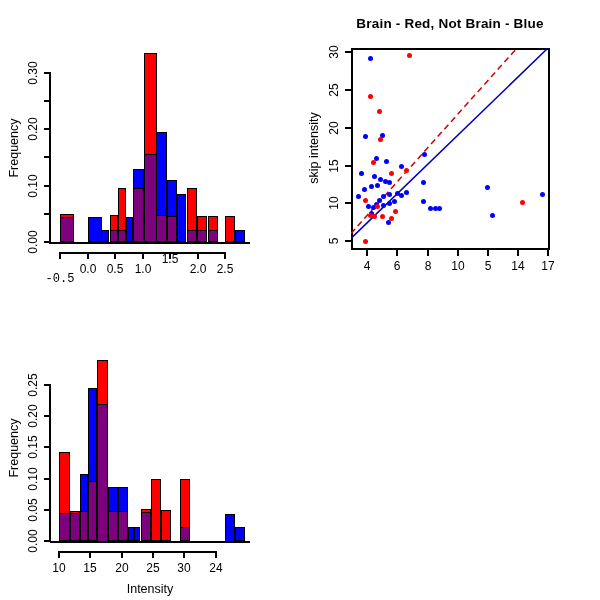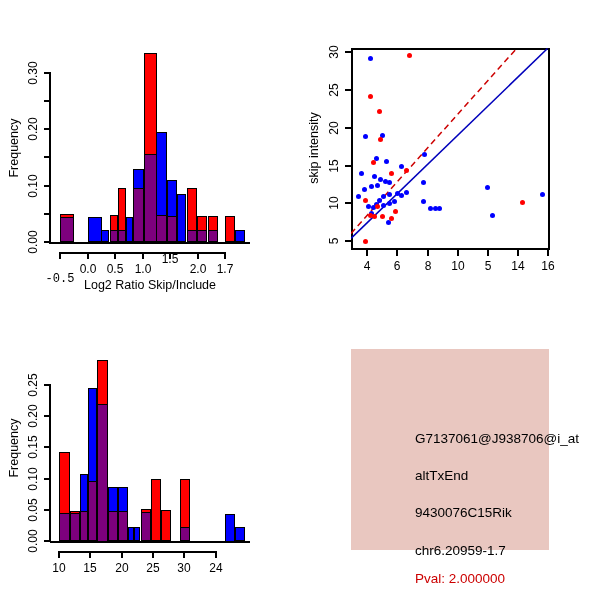--- a/index.html
+++ b/index.html
@@ -51,21 +51,21 @@
         <div class="tick-label" style="left: 63px; top: 262px;">0.0</div>
         <div class="axis-piece" style="left: 114px; top: 252px; width: 2px; height: 7px;"></div>
         <div class="tick-label" style="left: 90px; top: 262px;">0.5</div>
         <div class="axis-piece" style="left: 142px; top: 252px; width: 2px; height: 7px;"></div>
         <div class="tick-label" style="left: 118px; top: 262px;">1.0</div>
         <div class="axis-piece" style="left: 169px; top: 252px; width: 2px; height: 7px;"></div>
         <div class="tick-label" style="left: 145px; top: 252px;">1.5</div>
         <div class="axis-piece" style="left: 197px; top: 252px; width: 2px; height: 7px;"></div>
         <div class="tick-label" style="left: 173px; top: 262px;">2.0</div>
         <div class="axis-piece" style="left: 224px; top: 252px; width: 2px; height: 7px;"></div>
-        <div class="tick-label" style="left: 200px; top: 262px;">1.7</div>
+        <div class="tick-label" style="left: 200px; top: 262px;">2.5</div>
         <div class="hbar" style="left: 60px; top: 214px; width: 14px; height: 28px; background: rgb(255, 0, 0);"></div>
         <div class="hbar" style="left: 60px; top: 217px; width: 14px; height: 25px; background: rgb(125, 0, 125);"></div>
         <div class="hbar" style="left: 88px; top: 217px; width: 14px; height: 25px; background: rgb(0, 0, 255);"></div>
         <div class="hbar" style="left: 101px; top: 230px; width: 8px; height: 12px; background: rgb(0, 0, 255);"></div>
         <div class="hbar" style="left: 110px; top: 215px; width: 8px; height: 27px; background: rgb(255, 0, 0);"></div>
         <div class="hbar" style="left: 110px; top: 230px; width: 8px; height: 12px; background: rgb(125, 0, 125);"></div>
         <div class="hbar" style="left: 118px; top: 188px; width: 8px; height: 54px; background: rgb(255, 0, 0);"></div>
         <div class="hbar" style="left: 118px; top: 230px; width: 8px; height: 12px; background: rgb(125, 0, 125);"></div>
         <div class="hbar" style="left: 126px; top: 217px; width: 7px; height: 25px; background: rgb(0, 0, 255);"></div>
         <div class="hbar" style="left: 133px; top: 169px; width: 11px; height: 73px; background: rgb(0, 0, 255);"></div>
@@ -79,41 +79,41 @@
         <div class="hbar" style="left: 177px; top: 194px; width: 9px; height: 48px; background: rgb(0, 0, 255);"></div>
         <div class="hbar" style="left: 187px; top: 188px; width: 10px; height: 54px; background: rgb(255, 0, 0);"></div>
         <div class="hbar" style="left: 187px; top: 230px; width: 10px; height: 12px; background: rgb(125, 0, 125);"></div>
         <div class="hbar" style="left: 197px; top: 216px; width: 10px; height: 26px; background: rgb(255, 0, 0);"></div>
         <div class="hbar" style="left: 197px; top: 230px; width: 10px; height: 12px; background: rgb(125, 0, 125);"></div>
         <div class="hbar" style="left: 208px; top: 216px; width: 10px; height: 26px; background: rgb(255, 0, 0);"></div>
         <div class="hbar" style="left: 208px; top: 230px; width: 10px; height: 12px; background: rgb(125, 0, 125);"></div>
         <div class="hbar" style="left: 225px; top: 216px; width: 10px; height: 26px; background: rgb(255, 0, 0);"></div>
         <div class="hbar" style="left: 235px; top: 230px; width: 10px; height: 12px; background: rgb(0, 0, 255);"></div>
       </div>
-    <div class="x-label">Log2 Ratio Skip/Include</div>
     <div class="y-label">Frequency</div>
   </div>
 
   <div class="panel" id="p2">
+    <div class="chart-title">Brain - Red, Not Brain - Blue</div>
     <div class="plot-layer" id="plot2">
         <div class="scatter-box" style="left: 51px; top: 48px; width: 199px; height: 202px;"></div>
         <div class="axis-piece" style="left: 66px; top: 250px; width: 2px; height: 6px;"></div>
         <div class="tick-label" style="left: 42px; top: 259px;">4</div>
         <div class="axis-piece" style="left: 96px; top: 250px; width: 2px; height: 6px;"></div>
         <div class="tick-label" style="left: 72px; top: 259px;">6</div>
         <div class="axis-piece" style="left: 127px; top: 250px; width: 2px; height: 6px;"></div>
         <div class="tick-label" style="left: 103px; top: 259px;">8</div>
         <div class="axis-piece" style="left: 157px; top: 250px; width: 2px; height: 6px;"></div>
         <div class="tick-label" style="left: 133px; top: 259px;">10</div>
         <div class="axis-piece" style="left: 187px; top: 250px; width: 2px; height: 6px;"></div>
         <div class="tick-label" style="left: 163px; top: 259px;">5</div>
         <div class="axis-piece" style="left: 217px; top: 250px; width: 2px; height: 6px;"></div>
         <div class="tick-label" style="left: 193px; top: 259px;">14</div>
         <div class="axis-piece" style="left: 247px; top: 250px; width: 2px; height: 6px;"></div>
-        <div class="tick-label" style="left: 223px; top: 259px;">16</div>
+        <div class="tick-label" style="left: 223px; top: 259px;">17</div>
         <div class="axis-piece" style="left: 45px; top: 240px; width: 6px; height: 2px;"></div>
         <div class="tick-label-rot" style="left: 16px; top: 235px;">5</div>
         <div class="axis-piece" style="left: 45px; top: 202px; width: 6px; height: 2px;"></div>
         <div class="tick-label-rot" style="left: 16px; top: 197px;">10</div>
         <div class="axis-piece" style="left: 45px; top: 165px; width: 6px; height: 2px;"></div>
         <div class="tick-label-rot" style="left: 16px; top: 160px;">15</div>
         <div class="axis-piece" style="left: 45px; top: 127px; width: 6px; height: 2px;"></div>
         <div class="tick-label-rot" style="left: 16px; top: 122px;">20</div>
         <div class="axis-piece" style="left: 45px; top: 89px; width: 6px; height: 2px;"></div>
         <div class="tick-label-rot" style="left: 16px; top: 84px;">25</div>
@@ -228,26 +228,18 @@
         <div class="hbar" style="left: 134px; top: 227px; width: 6px; height: 14px; background: rgb(0, 0, 255);"></div>
         <div class="hbar" style="left: 141px; top: 209px; width: 10px; height: 33px; background: rgb(255, 0, 0);"></div>
         <div class="hbar" style="left: 141px; top: 212px; width: 10px; height: 29px; background: rgb(125, 0, 125);"></div>
         <div class="hbar" style="left: 151px; top: 179px; width: 10px; height: 62px; background: rgb(255, 0, 0);"></div>
         <div class="hbar" style="left: 161px; top: 210px; width: 10px; height: 31px; background: rgb(255, 0, 0);"></div>
         <div class="hbar" style="left: 180px; top: 179px; width: 10px; height: 62px; background: rgb(255, 0, 0);"></div>
         <div class="hbar" style="left: 180px; top: 227px; width: 10px; height: 14px; background: rgb(125, 0, 125);"></div>
         <div class="hbar" style="left: 225px; top: 214px; width: 10px; height: 28px; background: rgb(0, 0, 255);"></div>
         <div class="hbar" style="left: 235px; top: 227px; width: 10px; height: 14px; background: rgb(0, 0, 255);"></div>
       </div>
+    <div class="x-label">Intensity</div>
     <div class="y-label">Frequency</div>
   </div>
 
-  <div class="panel" id="p4">
-    <div class="info-box" id="infoBox" style="background: rgb(233, 199, 192);">
-      <div class="info-line" style="top: 82px; color: rgb(0, 0, 0);">G7137061@J938706@i_at</div>
-      <div class="info-line" style="top: 119px; color: rgb(0, 0, 0);">altTxEnd</div>
-      <div class="info-line" style="top: 156px; color: rgb(0, 0, 0);">9430076C15Rik</div>
-      <div class="info-line" style="top: 194px; color: rgb(0, 0, 0);">chr6.20959-1.7</div>
-      <div class="info-line" style="top: 222px; color: rgb(204, 0, 0);">Pval: 2.000000</div>
-    </div>
-  </div>
 
 </div>
 
 </body></html>

